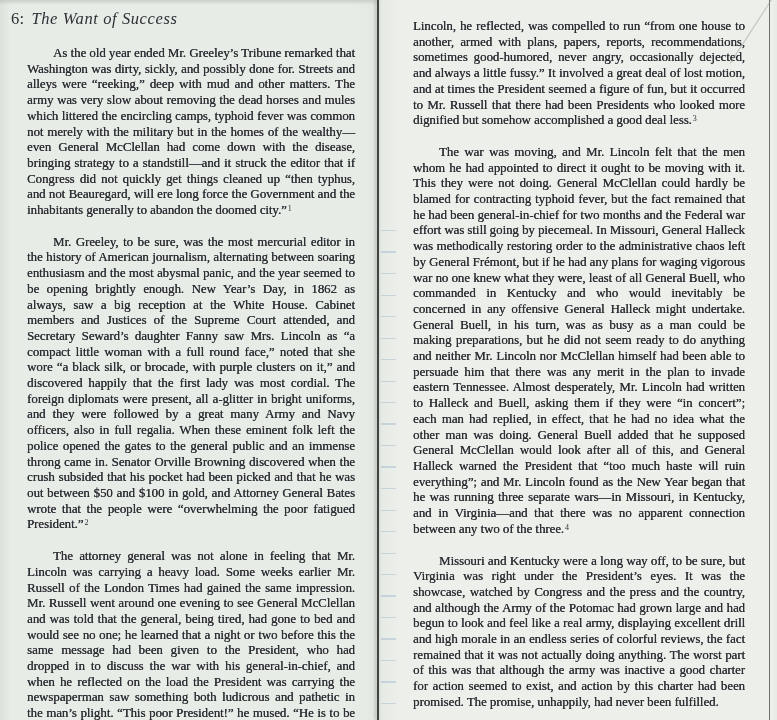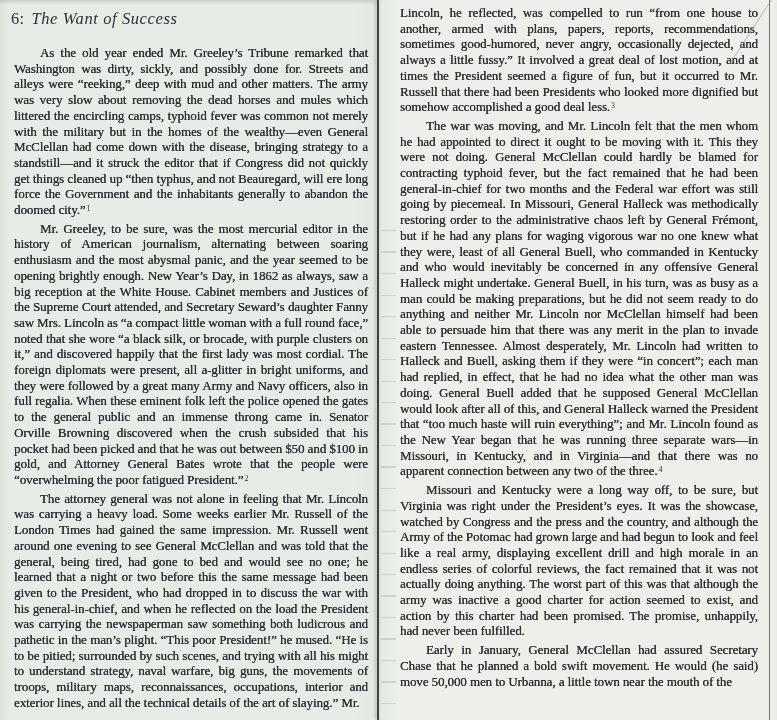--- a/index.html
+++ b/index.html
@@ -59,21 +59,21 @@
   }
   .chapter-header{
     font-size:16.5px;
     margin:2px 0 17px 0;
     letter-spacing:0.3px;
     white-space:nowrap;
   }
   .ch-num{font-style:normal;margin-right:7px;}
   .ch-title{font-style:italic;letter-spacing:0.6px;}
   .body-text p{
-    margin:3px;
+    margin:16px;
     text-align:justify;
     font-size:12.9px;
     line-height:15.7px;
     letter-spacing:-0.05px;
     text-shadow:0.25px 0 0 currentColor;
   }
   .body-text p.indent{text-indent:26px;}
   .it{}
   .body-text sup{
     font-size:0.62em;

